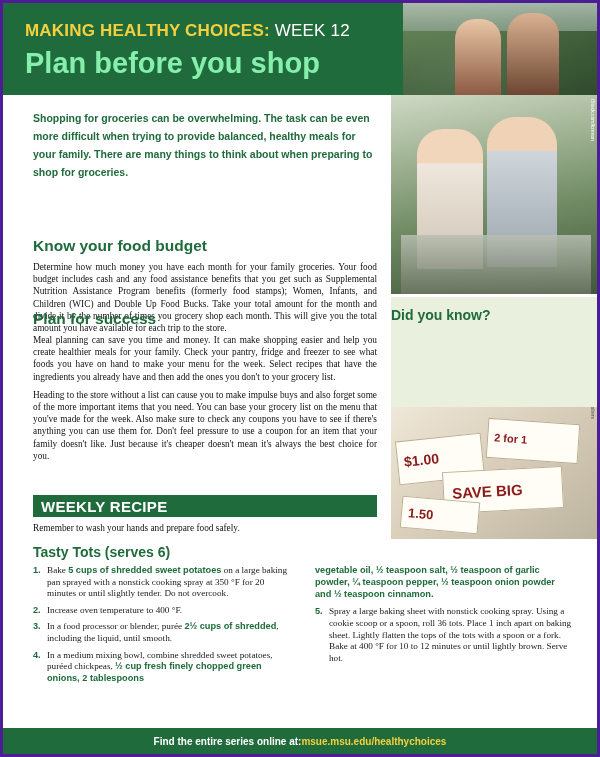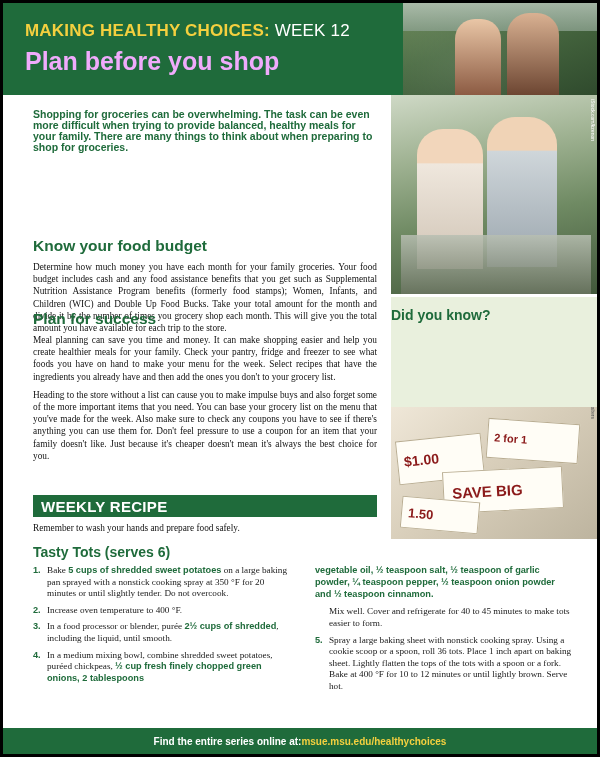--- a/index.html
+++ b/index.html
@@ -7,21 +7,21 @@
   body {
     width:600px; height:757px;
     font-family:"Liberation Serif", serif;
     background:#ffffff;
     color:#1a1a1a;
     position:relative;
     overflow:hidden;
   }
   .page {
     position:absolute; inset:0;
-    border:3px solid #000000;
+    border:3px solid #4c1d95;
     background:#ffffff;
   }
   
   .header {
     position:absolute; left:0; top:0; width:594px; height:92px;
     background:#1f6b3b;
     color:#ffffff;
     overflow:hidden;
   }
   .header .photo {
@@ -52,22 +52,22 @@
     font-family:"Liberation Sans", sans-serif;
     font-weight:bold;
     font-size:17px;
     letter-spacing:.2px;
     color:#f4d03f;
   }
   .kicker .wk { color:#ffffff; font-weight:normal; }
   .headline {
     font-family:"Liberation Sans", sans-serif;
     font-weight:bold;
-    font-size:25px;
-    color:#f0abfc;
+    font-size:29px;
+    color:#86efac;
     margin-top:6px;
   }
   
   .body-wrap { position:absolute; left:0; top:92px; width:594px; height:659px; }
 
   
   .hero-photo {
     position:absolute; left:388px; top:0; width:206px; height:199px;
     background:
       linear-gradient(170deg,#cfd9c6 0%, #9fb292 30%, #6f8a63 60%, #41573a 100%);
@@ -102,21 +102,21 @@
     transform:rotate(90deg); transform-origin:right top;
     white-space:nowrap;
   }
 
   
   .intro {
     position:absolute; left:30px; top:14px; width:344px;
     font-family:"Liberation Sans", sans-serif;
     font-weight:bold;
     font-size:10.5px;
-    line-height:11px;
+    line-height:18px;
     color:#1f6b3b;
   }
   .h2 {
     font-family:"Liberation Sans", sans-serif;
     font-weight:bold;
     font-size:15.5px;
     color:#1f6b3b;
   }
   .para {
     font-family:"Liberation Serif", serif;
@@ -284,21 +284,20 @@
         <ol class="steps" id="steps-left">
             <li><span class="num">1.</span><span>Bake <b class="g">5 cups of shredded sweet potatoes</b> on a large baking pan sprayed with a nonstick cooking spray at 350 °F for 20 minutes or until slightly tender. Do not overcook.</span></li>
             <li><span class="num">2.</span><span>Increase oven temperature to 400 °F.</span></li>
             <li><span class="num">3.</span><span>In a food processor or blender, purée <b class="g">2½ cups of shredded</b>, including the liquid, until smooth.</span></li>
             <li><span class="num">4.</span><span>In a medium mixing bowl, combine shredded sweet potatoes, puréed chickpeas, <b class="g">½ cup fresh finely chopped green onions, 2 tablespoons</b></span></li>
           </ol>
       </div>
       <div class="col-r">
         <p class="cont">vegetable oil, ½ teaspoon salt, ½ teaspoon of garlic powder, ¼ teaspoon pepper, ½ teaspoon onion powder and ½ teaspoon cinnamon.</p>
         <ol class="steps" id="steps-right">
-            <li><span class="num"></span><span>Mix well. Cover and refrigerate for 40 to 45 minutes to make tots easier to form.</span></li>
             <li><span class="num">5.</span><span>Spray a large baking sheet with nonstick cooking spray. Using a cookie scoop or a spoon, roll 36 tots. Place 1 inch apart on baking sheet. Lightly flatten the tops of the tots with a spoon or a fork. Bake at 400 °F for 10 to 12 minutes or until lightly brown. Serve hot.</span></li>
           </ol>
       </div>
     </div>
 
   </div>
 
   <div class="footbar">
     <span>Find the entire series online at:</span>
     <span class="url">msue.msu.edu/healthychoices</span>

